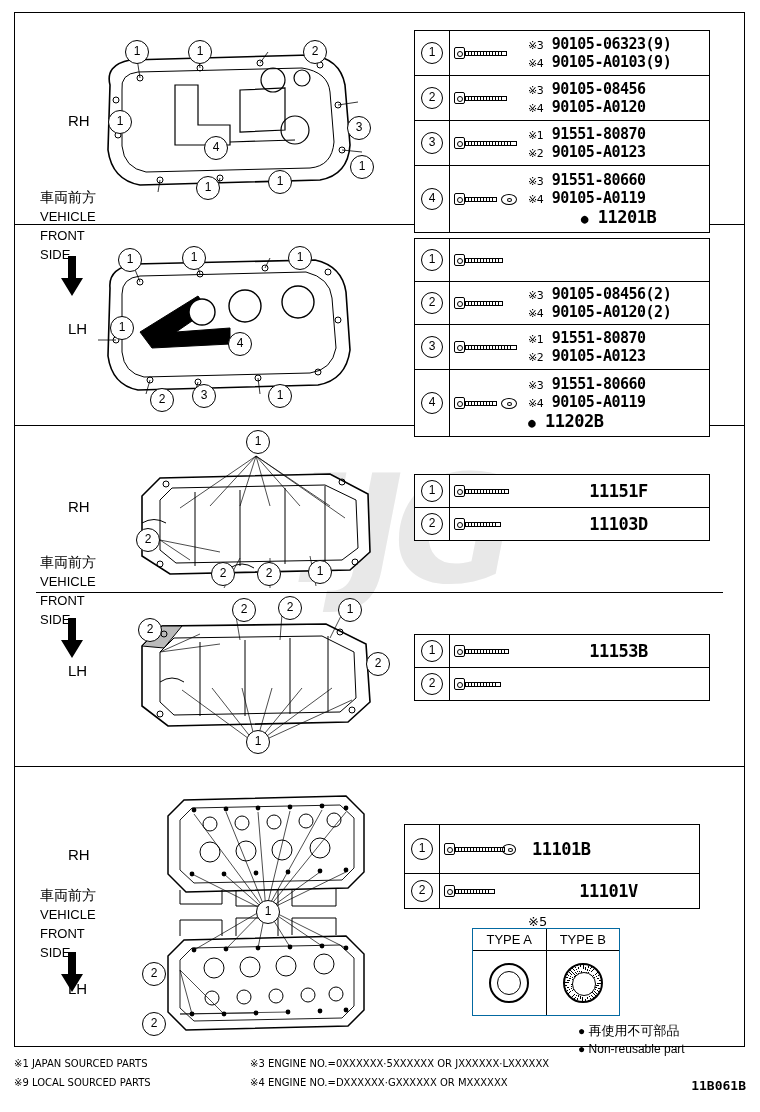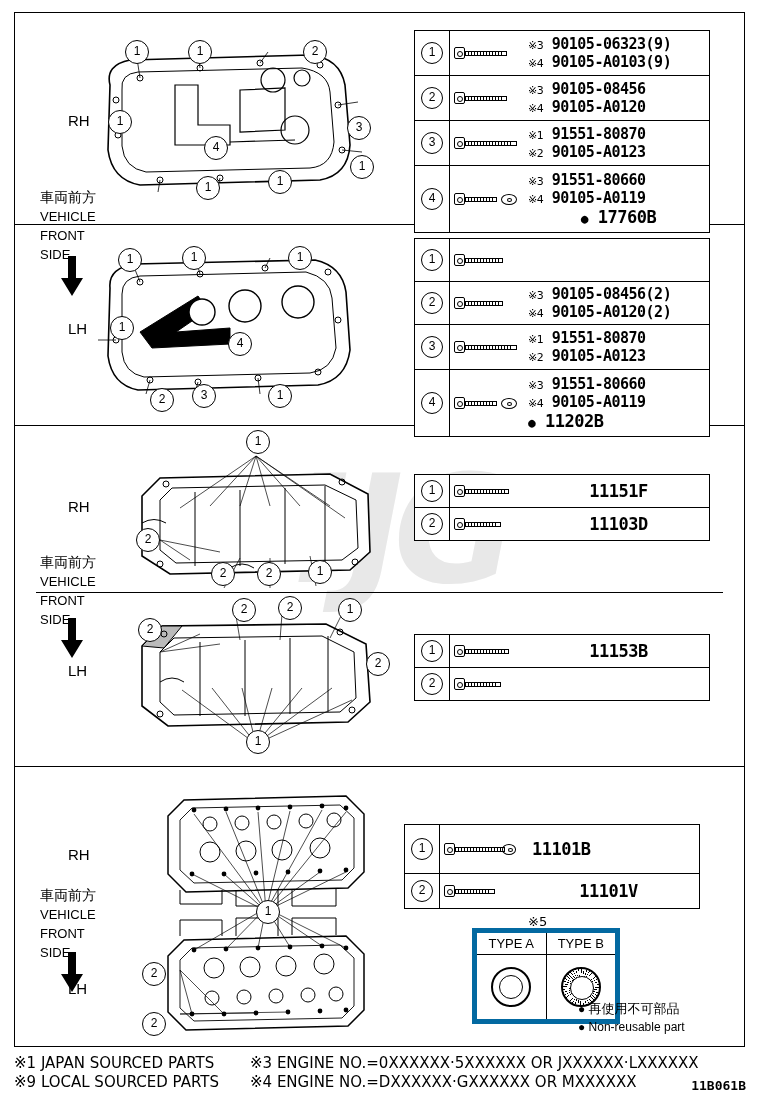--- a/index.html
+++ b/index.html
@@ -27,34 +27,34 @@
   .ctr{text-align:center;}
   
   .bolt{display:inline-block;position:relative;height:12px;}
   .bolt .head{position:absolute;left:0;top:0px;width:11px;height:12px;border:1px solid #000;border-radius:2px;background:#fff;box-sizing:border-box;}
   .bolt .head:after{content:"";position:absolute;left:2px;top:2.5px;width:6px;height:6px;border:1px solid #000;border-radius:50%;box-sizing:border-box;}
   .bolt .shank{position:absolute;left:11px;top:3.5px;height:5px;border-top:1px solid #000;border-bottom:1px solid #000;box-sizing:border-box;background:repeating-linear-gradient(90deg,#000 0 1px,#fff 1px 3px);}
   .bolt .tip{position:absolute;top:3.5px;width:4px;height:5px;border:1px solid #000;border-left:none;box-sizing:border-box;background:#fff;}
   .washer{display:inline-block;width:16px;height:11px;border:1px solid #000;border-radius:50%;position:relative;margin-left:3px;box-sizing:border-box;}
   .washer:after{content:"";position:absolute;left:5px;top:3px;width:5px;height:4px;border:1px solid #000;border-radius:50%;box-sizing:border-box;}
   
-  .typebox{position:absolute;border:5px solid #0369a1;z-index:4;box-sizing:border-box;background:#fff;}
+  .typebox{position:absolute;border:1px solid #0369a1;z-index:4;box-sizing:border-box;background:#fff;}
   .typehdr{display:flex;border-bottom:1px solid #000;}
   .typehdr div{flex:1;text-align:center;font-size:13px;padding:3px 0;font-family:"Liberation Sans",sans-serif;}
   .typehdr div:first-child{border-right:1px solid #000;}
   .typebody{display:flex;height:64px;}
   .typebody div{flex:1;display:flex;align-items:center;justify-content:center;}
   .typebody div:first-child{border-right:1px solid #000;}
   .gasketA{width:40px;height:40px;border:2px solid #000;border-radius:50%;position:relative;box-sizing:border-box;}
   .gasketA:after{content:"";position:absolute;left:6px;top:6px;width:24px;height:24px;border:1.5px solid #000;border-radius:50%;box-sizing:border-box;}
   .gasketB{width:40px;height:40px;border:2px solid #000;border-radius:50%;position:relative;box-sizing:border-box;background:repeating-conic-gradient(#000 0 2deg,#fff 2deg 9deg);}
   .gasketB:after{content:"";position:absolute;left:7px;top:7px;width:24px;height:24px;border:1.5px solid #000;border-radius:50%;background:#fff;box-sizing:border-box;}
-  .legend{position:absolute;z-index:5;font-size:12px;}
+  .legend{position:absolute;z-index:5;font-size:12px;margin-top:22px;}
   .legend .jp{font-family:"DejaVu Sans",sans-serif;font-size:13px;}
-  .footnotes{position:absolute;left:14px;top:1054px;width:740px;font-size:15px;font-family:"Liberation Sans",sans-serif;line-height:19px;z-index:5;}
+  .footnotes{position:absolute;left:14px;top:1054px;width:740px;font-size:10px;font-family:"Liberation Sans",sans-serif;line-height:19px;z-index:5;}
   .footnotes .jp{font-family:"DejaVu Sans",sans-serif;}
   .docid{position:absolute;right:14px;top:1078px;font-family:"DejaVu Sans Mono",monospace;font-size:13px;font-weight:bold;z-index:5;}
   .mk{font-family:"DejaVu Sans",sans-serif;}
   svg{display:block;}
   .balloon{position:absolute;width:22px;height:22px;border:1.5px solid #000;border-radius:50%;background:#fff;font-size:12px;line-height:20px;text-align:center;z-index:6;font-family:"Liberation Sans",sans-serif;}
 </style>
 </head>
 <body>
 
 <div class="page">
@@ -179,21 +179,21 @@
         <span class="bolt" style="width:44px">
             <span class="head"></span>
             <span class="shank" style="width:28px"></span>
             <span class="tip" style="left:39px"></span>
           </span>
           <span class="washer"></span>
       </div>
       <div class="pcodes">
         <div class="pcode"><span class="mk">※3</span> <span>91551-80660</span></div>
         <div class="pcode"><span class="mk">※4</span> <span>90105-A0119</span></div>
-        <div class="pcode big" style="text-align:center"><span class="bullet">●</span> <span>17760B</span></div>
+        <div class="pcode big" style="text-align:center"><span class="bullet">●</span> <span>11201B</span></div>
       </div>
     </div>
   </div>
 
   <div class="sec" style="left:80px;top:240px;">
     <svg width="300" height="175" viewBox="0 0 300 175">
       <path d="M30 48 Q28 28 55 24 L235 20 Q262 26 266 52 L270 110 Q266 140 238 145 L58 150 Q32 145 28 116 Z" fill="#fff" stroke="#000" stroke-width="1.6"></path>
       <path d="M42 54 Q42 38 60 36 L226 32 Q250 38 252 58 L256 108 Q252 130 230 133 L64 137 Q44 133 42 112 Z" fill="none" stroke="#000" stroke-width="1"></path>
       <path d="M60 92 L118 56 L128 70 L96 92 L150 88 L150 104 L72 108 Z" fill="#000" stroke="#000" stroke-width="1"></path>
       <circle cx="122" cy="72" r="13" fill="#fff" stroke="#000" stroke-width="1.4"></circle>

